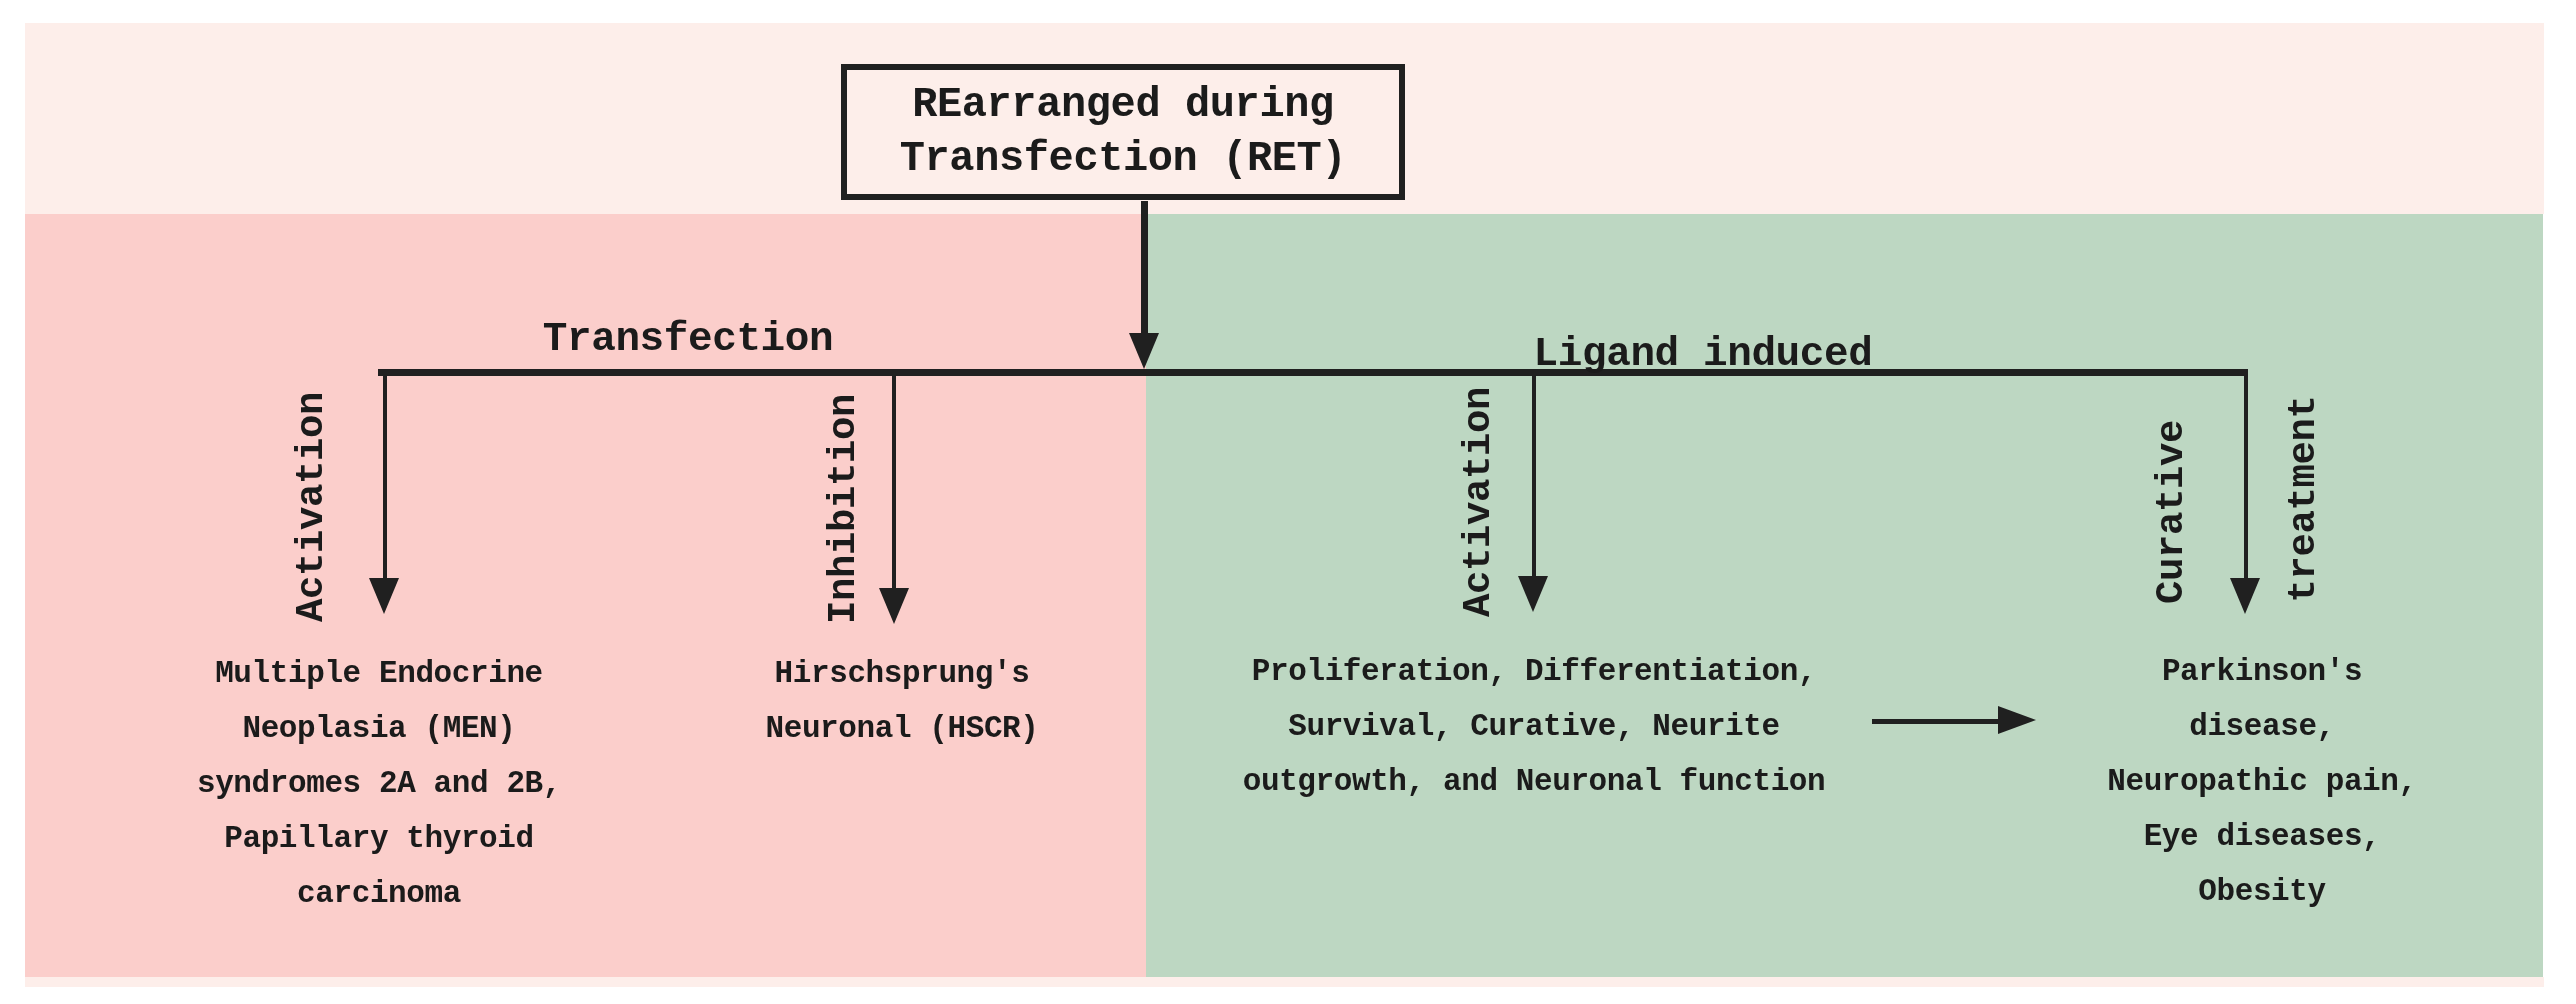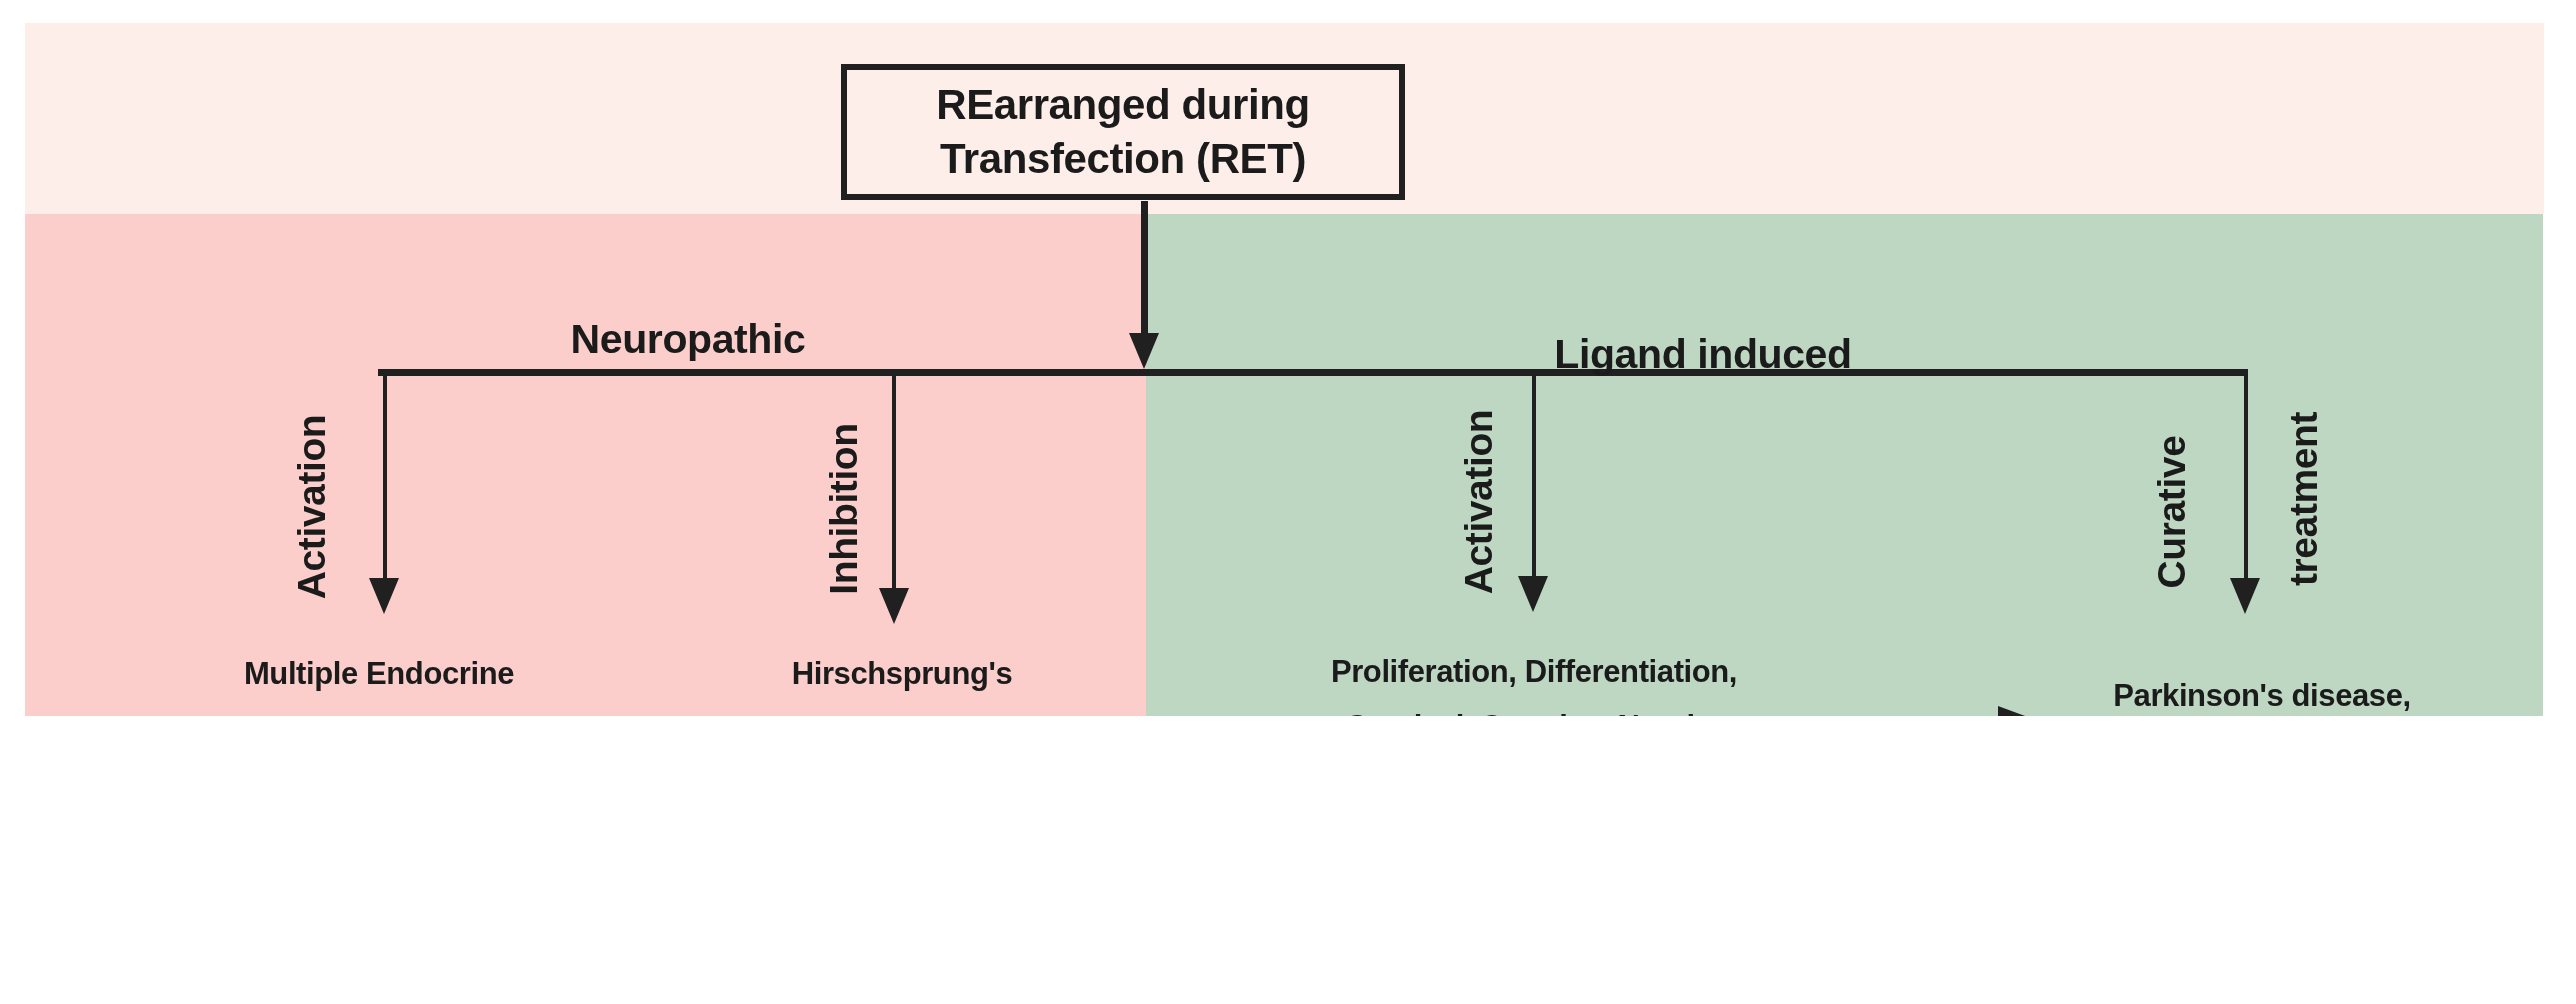--- a/index.html
+++ b/index.html
@@ -1,21 +1,21 @@
 <!DOCTYPE html>
 <html style="--page-bg: #ffffff; --band-bg: #fdeeea; --pink-bg: #fbcecb; --green-bg: #bdd7c2; --line-color: #202020; --text-color: #1b1b1b;font-size:13px"><head>
 <meta charset="utf-8">
 <style>
   html, body { margin: 0; padding: 0; background: #ffffff; }
   .page {
     position: relative;
     width: 2576px;
-    height: 716px;
+    height: 1004px;
     background: var(--page-bg, #ffffff);
-    font-family: Liberation Sans, sans-serif;
+    font-family: Liberation Mono, monospace;
     color: var(--text-color, #1b1b1b);
     overflow: hidden;
   }
   .panel { position: absolute; }
   .band   { background: var(--band-bg); }
   .pink   { background: var(--pink-bg); }
   .green  { background: var(--green-bg); }
 
   .ret-box {
     position: absolute;
@@ -81,21 +81,21 @@
   <div class="ret-box">
     <div class="ret-title">REarranged during
 Transfection (RET)</div>
   </div>
 
   <div class="vline thick" style="left:1141px; top:201px; height:135px;"></div>
   <div class="arrow-down" style="left:1129px; top:333px;"></div>
 
   <div class="hline" style="left:378px; top:369px; width:1870px;"></div>
 
-  <div class="branch-label" style="left:688px; top:316px;">Neuropathic</div>
+  <div class="branch-label" style="left:688px; top:316px;">Transfection</div>
   <div class="branch-label" style="left:1703px; top:316px;margin-top:15px;">Ligand induced</div>
 
   <div class="vline" style="left:383px; top:369px; height:210px;"></div>
   <div class="arrow-down" style="left:369px; top:578px;"></div>
   <div class="vlabel" style="left:312px; top:507px;">Activation</div>
   <div class="outcome" style="left:379px; top:646px;">Multiple Endocrine
 Neoplasia (MEN)
 syndromes 2A and 2B,
 Papillary thyroid
 carcinoma</div>
@@ -110,21 +110,21 @@
   <div class="arrow-down" style="left:1518px; top:576px;"></div>
   <div class="vlabel" style="left:1479px; top:502px;">Activation</div>
   <div class="outcome" style="left:1534px; top:644px;">Proliferation, Differentiation,
 Survival, Curative, Neurite
 outgrowth, and Neuronal function</div>
 
   <div class="vline" style="left:2244px; top:369px; height:210px;"></div>
   <div class="arrow-down" style="left:2230px; top:578px;"></div>
   <div class="vlabel" style="left:2172px; top:512px;">Curative</div>
   <div class="vlabel" style="left:2304px; top:499px;">treatment</div>
-  <div class="outcome" style="left:2262px; top:668px;">Parkinson's disease,
+  <div class="outcome" style="left:2262px; top:644px;">Parkinson's disease,
 Neuropathic pain,
 Eye diseases,
 Obesity</div>
 
   <div class="hline" style="left:1872px; top:719px; width:127px; height:4.9px;"></div>
   <div class="arrow-right" style="left:1998px; top:706px;"></div>
 
 </div>
 
 

